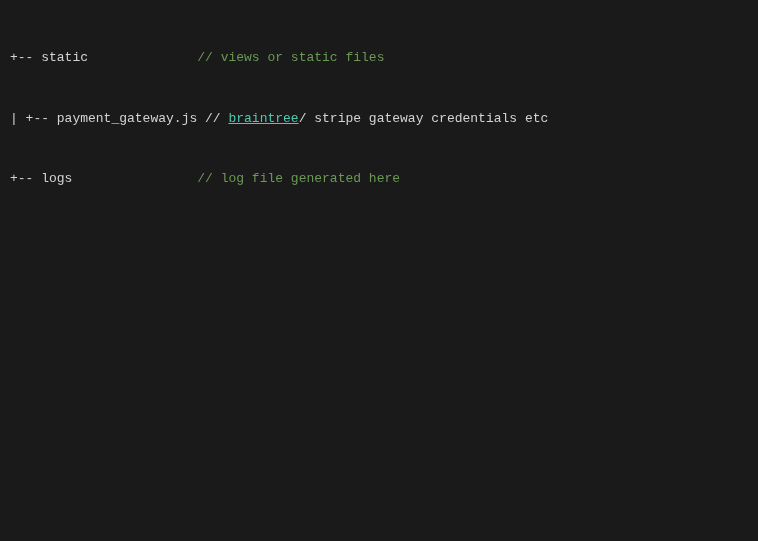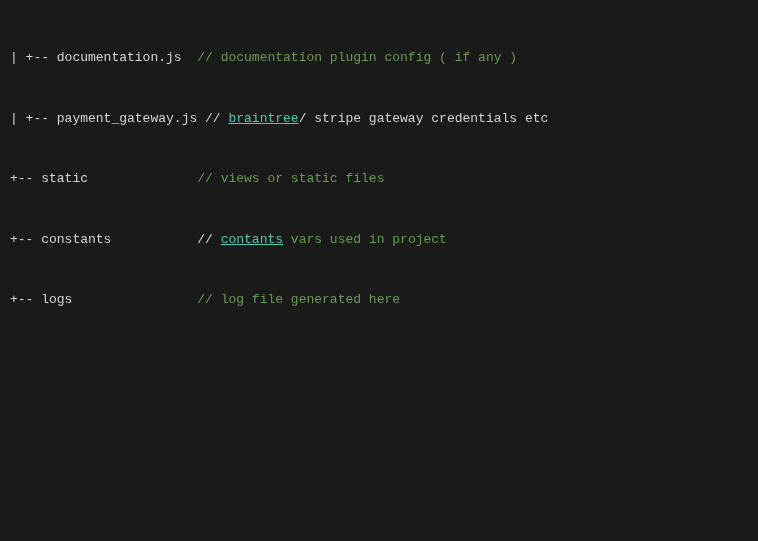--- a/index.html
+++ b/index.html
@@ -32,24 +32,22 @@
     }
     .underline {
       text-decoration: underline;
       color: #4ec9b0;
     }
   </style>
 </head>
 <body>
 
 <div class="code-block">
-  <span class="line"><span class="tree-char">| +-- documentation.js  </span><span class="comment">// documentation plugin config ( if any )</span></span>
+  <span class="line"><span class="tree-char">+-- static              </span><span class="comment">// views or static files</span></span>
   <span class="line"><span class="tree-char">| +-- payment_gateway.js // </span><span class="underline">braintree</span><span class="tree-char">/ stripe gateway credentials etc</span></span>
-  <span class="line"><span class="tree-char">+-- static              </span><span class="comment">// views or static files</span></span>
-  <span class="line"><span class="tree-char">+-- constants           // </span><span class="underline">contants</span><span class="comment"> vars used in project</span></span>
   <span class="line"><span class="tree-char">+-- logs                </span><span class="comment">// log file generated here</span></span>
   
   
   
   
   
   
   
   
   

